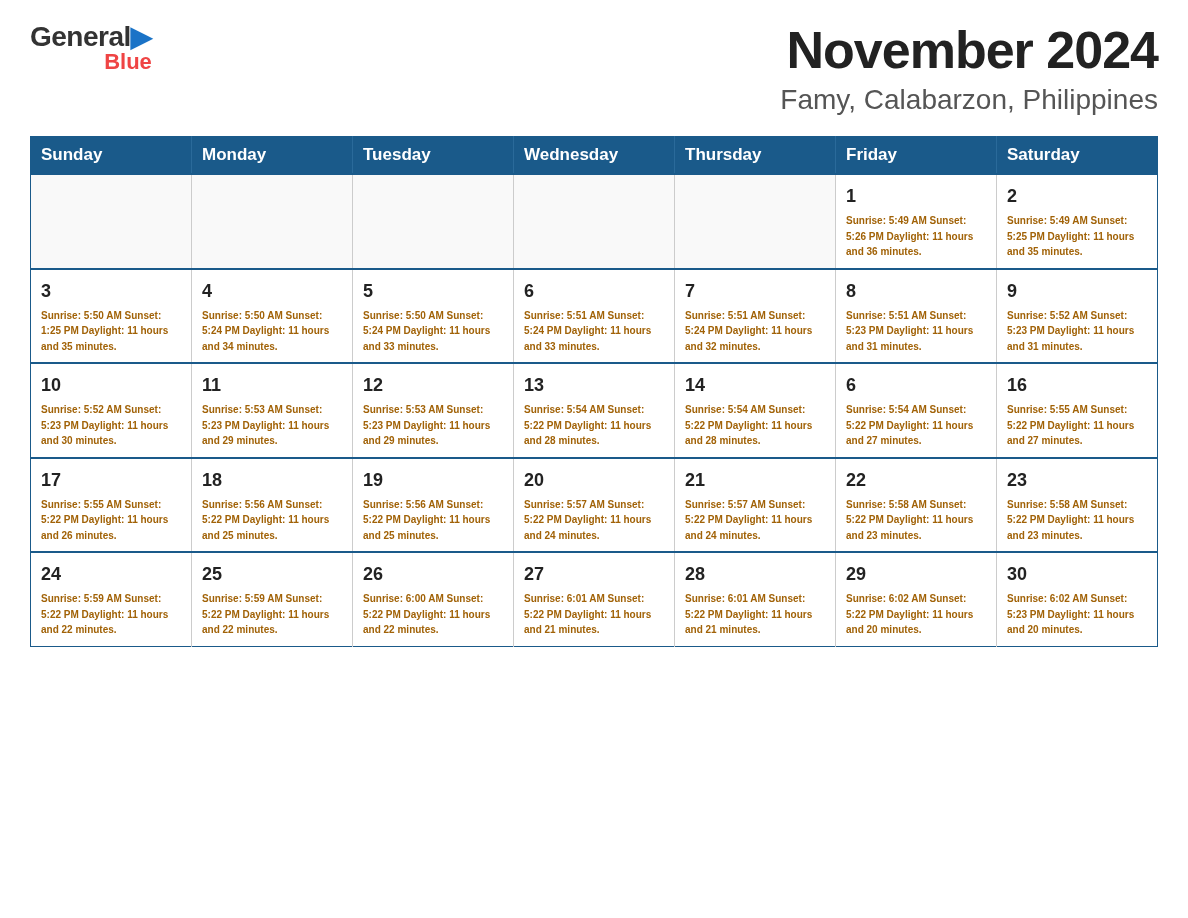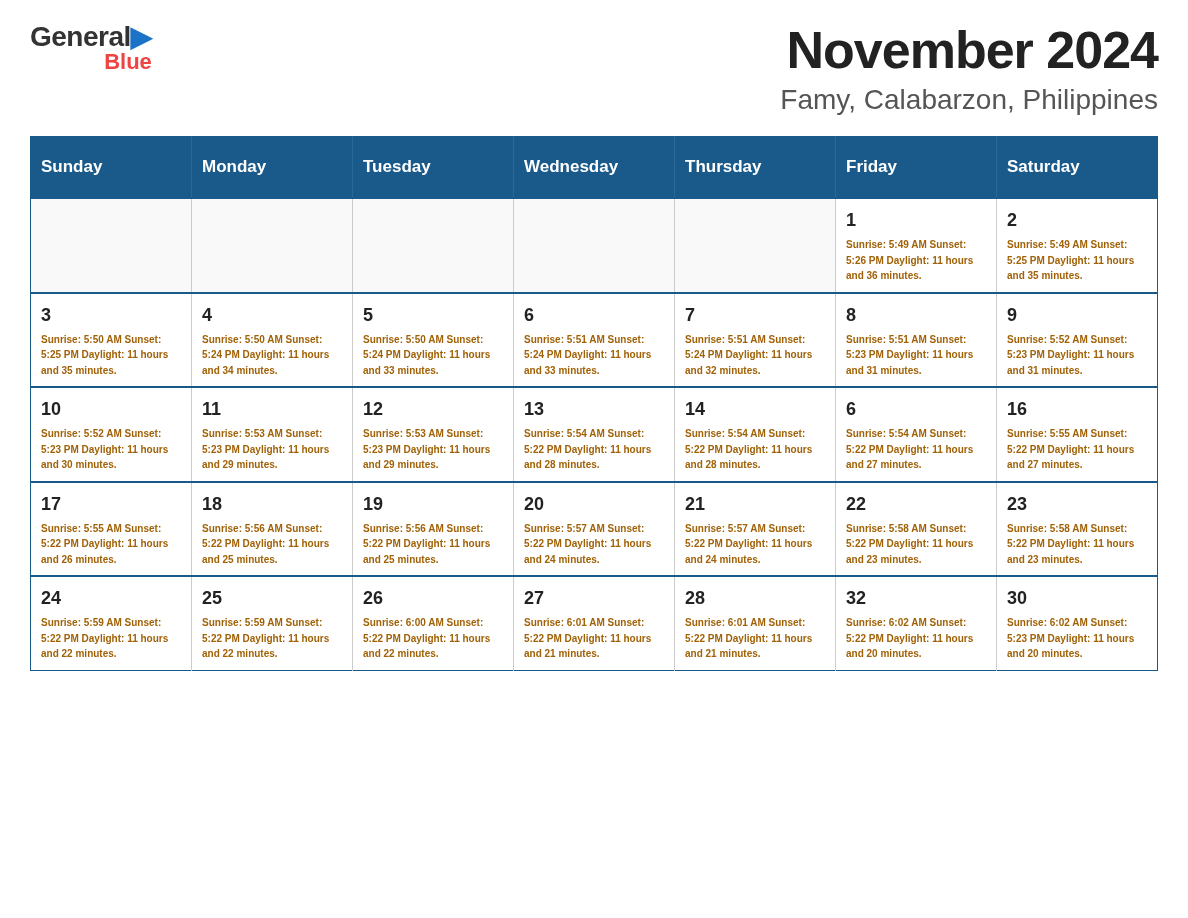--- a/index.html
+++ b/index.html
@@ -55,21 +55,21 @@
     table {
       width: 100%;
       border-collapse: collapse;
       border: 1px solid #1a5a8a;
     }
     thead tr th {
       background-color: #1a5a8a;
       color: #fff;
       font-size: 17px;
       font-weight: bold;
-      padding: 20px 10px;
+      padding: 8px 10px;
       text-align: left;
       border-right: 1px solid #2a6a9a;
     }
     thead tr th:last-child {
       border-right: none;
     }
     tbody tr {
       border-top: 2px solid #1a5a8a;
     }
     tbody tr td {
@@ -147,21 +147,21 @@
           <span class="day-num">2</span>
           <div class="day-info">Sunrise: 5:49 AM
 Sunset: 5:25 PM
 Daylight: 11 hours and 35 minutes.</div>
         </td>
       </tr>
       <tr>
         <td>
           <span class="day-num">3</span>
           <div class="day-info">Sunrise: 5:50 AM
-Sunset: 5:25 PM
+Sunset: 1:25 PM
 Daylight: 11 hours and 35 minutes.</div>
         </td>
         <td>
           <span class="day-num">4</span>
           <div class="day-info">Sunrise: 5:50 AM
 Sunset: 5:24 PM
 Daylight: 11 hours and 34 minutes.</div>
         </td>
         <td>
           <span class="day-num">5</span>
@@ -307,21 +307,21 @@
 Sunset: 5:22 PM
 Daylight: 11 hours and 21 minutes.</div>
         </td>
         <td>
           <span class="day-num">28</span>
           <div class="day-info">Sunrise: 6:01 AM
 Sunset: 5:22 PM
 Daylight: 11 hours and 21 minutes.</div>
         </td>
         <td>
-          <span class="day-num">32</span>
+          <span class="day-num">29</span>
           <div class="day-info">Sunrise: 6:02 AM
 Sunset: 5:22 PM
 Daylight: 11 hours and 20 minutes.</div>
         </td>
         <td>
           <span class="day-num">30</span>
           <div class="day-info">Sunrise: 6:02 AM
 Sunset: 5:23 PM
 Daylight: 11 hours and 20 minutes.</div>
         </td>

